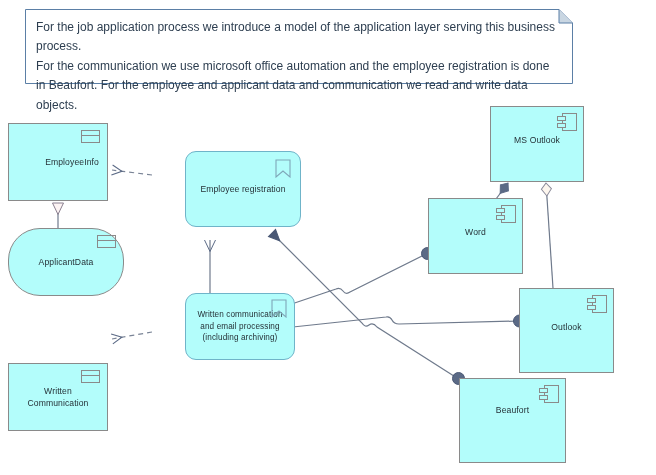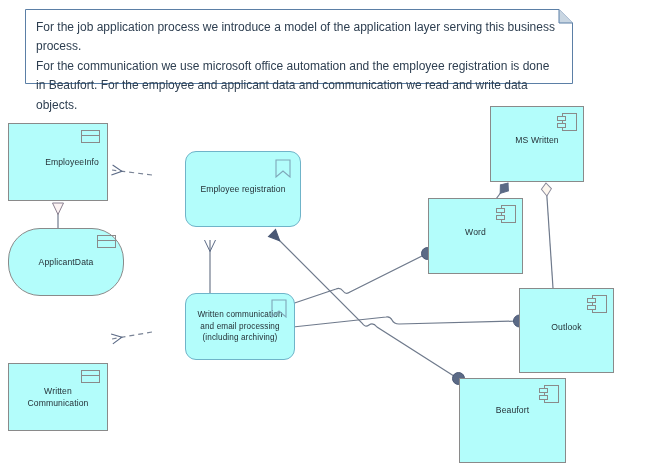--- a/index.html
+++ b/index.html
@@ -212,21 +212,21 @@
 and email processing
 (including archiving)</span>
   </div>
 
   <div class="node" style="left:490px; top:106px; width:94px; height:76px;">
     <span class="ico-component">
       <span class="cbody"></span>
         <span class="ctab t1"></span>
         <span class="ctab t2"></span>
     </span>
-    <span class="node-label" style="position:relative; top:-4px;">MS Written</span>
+    <span class="node-label" style="position:relative; top:-4px;">MS Outlook</span>
   </div>
 
   <div class="node" style="left:428px; top:198px; width:95px; height:76px;">
     <span class="ico-component">
       <span class="cbody"></span>
         <span class="ctab t1"></span>
         <span class="ctab t2"></span>
     </span>
     <span class="node-label" style="position:relative; top:-4px;">Word</span>
   </div>

